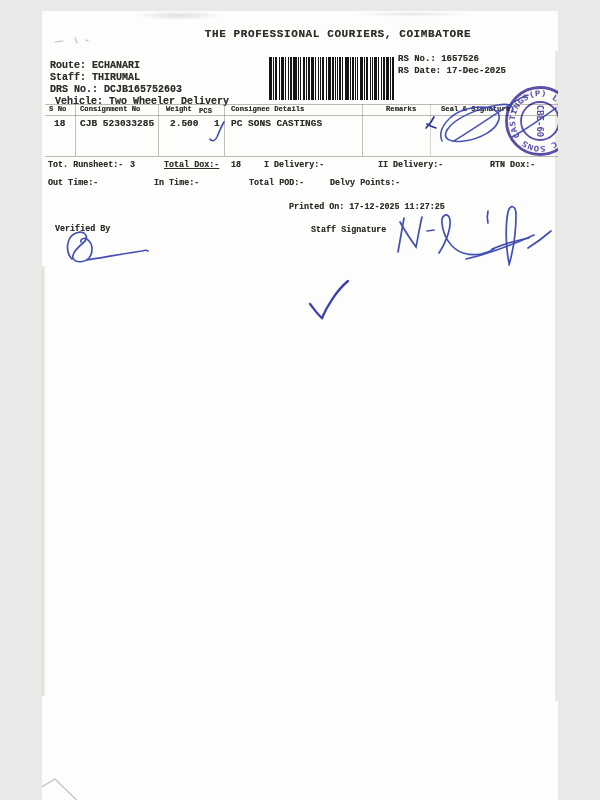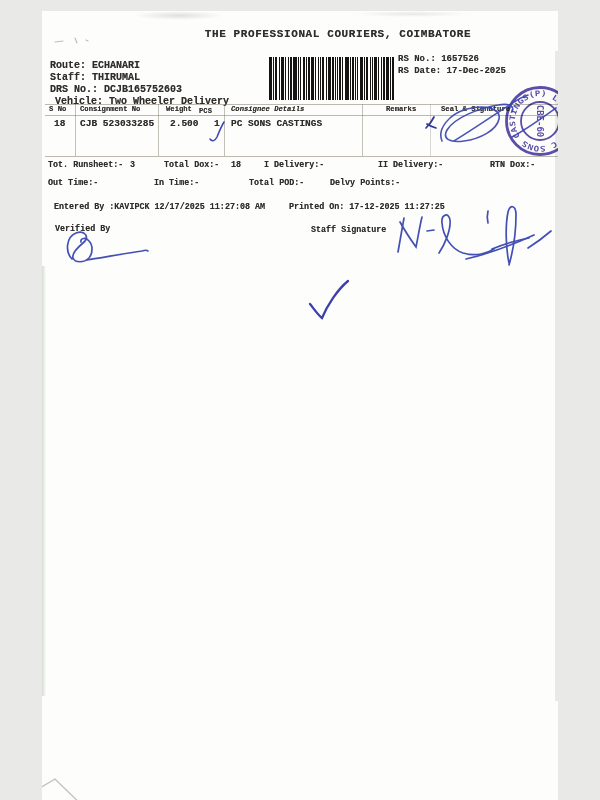--- a/index.html
+++ b/index.html
@@ -109,44 +109,43 @@
   <div class="vline" style="left:116px;top:93px;height:52px;"></div>
   <div class="vline" style="left:182px;top:93px;height:52px;"></div>
   <div class="vline" style="left:320px;top:93px;height:52px;"></div>
   <div class="vline" style="left:388px;top:93px;height:52px;opacity:.6;"></div>
   <div class="vline" style="left:540px;top:93px;height:52px;opacity:.6;"></div>
 
   <div class="t th" style="left:7px;top:95px;">S No</div>
   <div class="t th" style="left:38px;top:95px;">Consignment No</div>
   <div class="t th" style="left:124px;top:95px;">Weight</div>
   <div class="t th" style="left:157px;top:97px;">PCS</div>
-  <div class="t th" style="left:189px;top:95px;font-style:italic;">Consignee Details</div>
+  <div class="t th" style="left:189px;top:95px;">Consignee Details</div>
   <div class="t th" style="left:344px;top:95px;">Remarks</div>
   <div class="t th" style="left:399px;top:95px;">Seal &amp; Signature</div>
 
   <div class="t cell" style="left:12px;top:108px;">18</div>
   <div class="t cell" style="left:38px;top:108px;">CJB 523033285</div>
   <div class="t cell" style="left:128px;top:108px;">2.500</div>
   <div class="t cell" style="left:172px;top:108px;">1</div>
   <div class="t cell" style="left:189px;top:108px;">PC SONS CASTINGS</div>
 
   <div class="t sum" style="left:6px;top:150px;">Tot. Runsheet:-</div>
   <div class="t sum" style="left:88px;top:150px;">3</div>
-  <div class="t sum" style="left:122px;top:150px;">Total Dox:-</div>
+  <div class="t sum" style="left:122px;top:150px;text-decoration:underline;">Total Dox:-</div>
   <div class="t sum" style="left:189px;top:150px;">18</div>
   <div class="t sum" style="left:222px;top:150px;">I Delivery:-</div>
   <div class="t sum" style="left:336px;top:150px;">II Delivery:-</div>
   <div class="t sum" style="left:448px;top:150px;">RTN Dox:-</div>
 
   <div class="t sum" style="left:6px;top:168px;">Out Time:-</div>
   <div class="t sum" style="left:112px;top:168px;">In Time:-</div>
   <div class="t sum" style="left:207px;top:168px;">Total POD:-</div>
   <div class="t sum" style="left:288px;top:168px;">Delvy Points:-</div>
 
-  <div class="t foot" style="left:12px;top:192px;">Entered By :KAVIPCK 12/17/2025 11:27:08 AM</div>
   <div class="t foot" style="left:247px;top:192px;text-align:center;">Printed On: 17-12-2025 11:27:25</div>
   <div class="t foot" style="left:13px;top:214px;">Verified By</div>
   <div class="t foot" style="left:269px;top:215px;">Staff Signature</div>
 
   <svg width="600" height="800" viewBox="0 0 600 800">
     <defs>
       <path id="ringPath" d="M 498,85 A 25,25 0 1 1 497.98,85" fill="none"></path>
     </defs>
 
     <g opacity="0.9" style="mix-blend-mode:multiply;">

